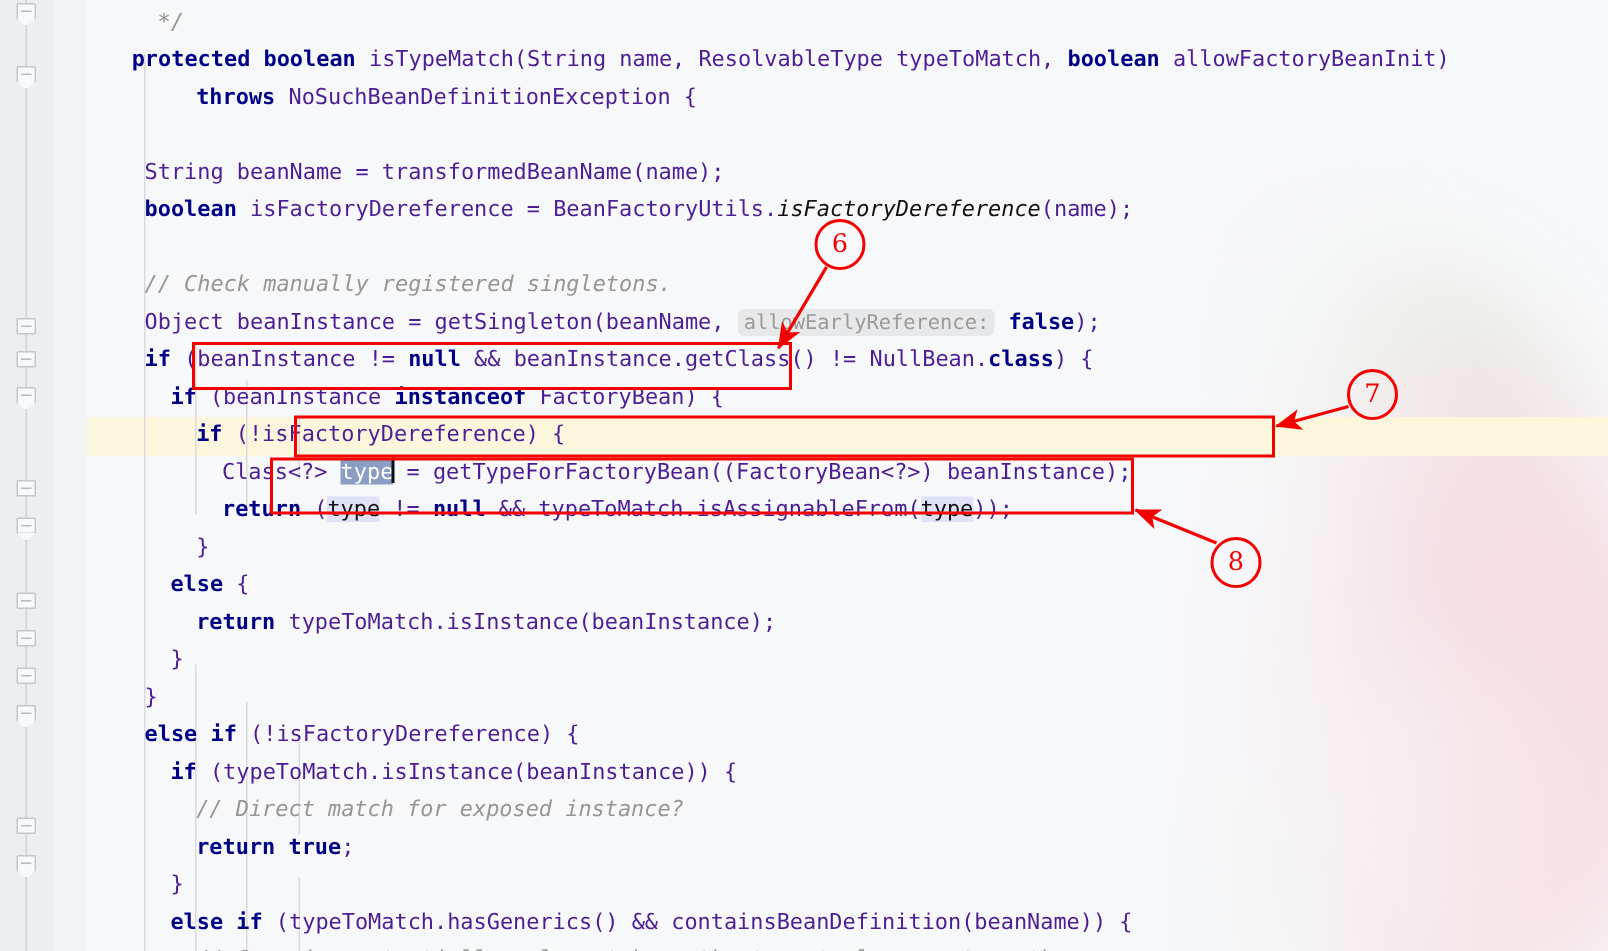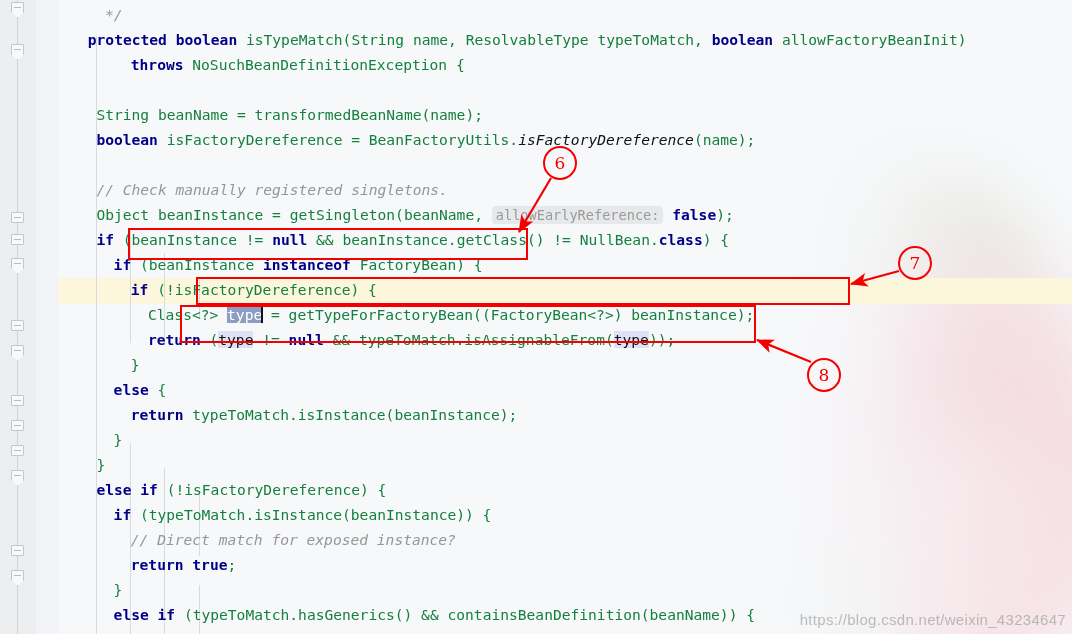--- a/index.html
+++ b/index.html
@@ -113,21 +113,21 @@
   .ln {
     position: absolute;
     left: 58px;
     height: 25px;
     line-height: 25px;
     white-space: pre;
   }
   .kw   { color: #000086; font-weight: bold; }
   .cmt  { color: #969696; font-style: italic; }
   .stat { color: #111111; font-style: italic; }
-  .plain{ color: #15803d; }
+  .plain{ color: #4c1d95; }
   .sel  { background: #8a9ec4; color: #ffffff; }
   .occ  { background: #dfe1f7; }
 
   .caret {
     display: inline-block;
     width: 2px;
     height: 17px;
     background: #101010;
     vertical-align: -3px;
     margin: 0 -1px;
@@ -281,15 +281,14 @@
         <line x1="899" y1="271" x2="851" y2="284" stroke="#f50000" stroke-width="2.2" marker-end="url(#ah)"></line>
         <line x1="811" y1="362" x2="757" y2="340" stroke="#f50000" stroke-width="2.2" marker-end="url(#ah)"></line>
       </g>
   </svg>
   <div id="anno-markers">
       <div class="anno-circle" style="left: 543px; top: 146px; width: 34px; height: 34px; line-height: 30px; border-color: rgb(245, 0, 0); color: rgb(245, 0, 0);">6</div>
       <div class="anno-circle" style="left: 898px; top: 246px; width: 34px; height: 34px; line-height: 30px; border-color: rgb(245, 0, 0); color: rgb(245, 0, 0);">7</div>
       <div class="anno-circle" style="left: 807px; top: 358px; width: 34px; height: 34px; line-height: 30px; border-color: rgb(245, 0, 0); color: rgb(245, 0, 0);">8</div>
     </div>
 
-  <div id="watermark">https://blog.csdn.net/weixin_43234647</div>
 
 </div>
 
 </body></html>

